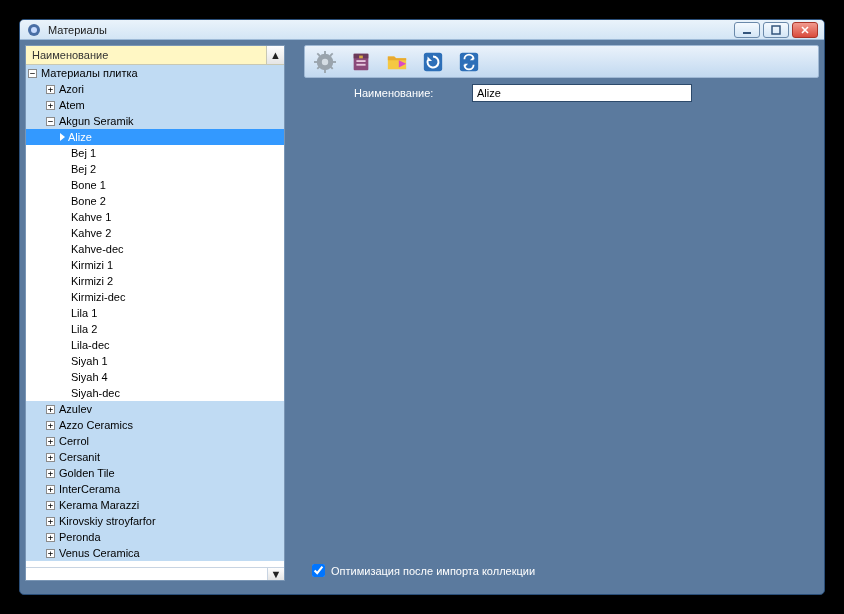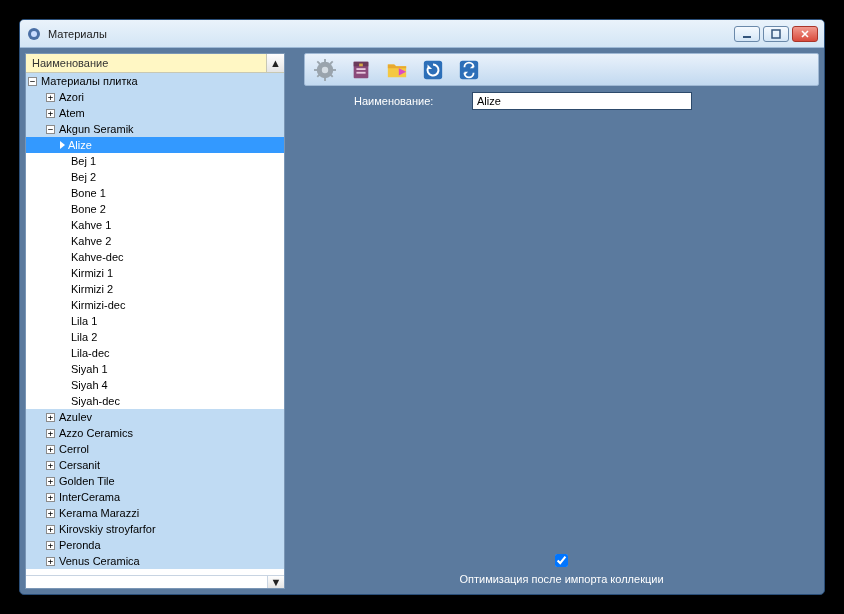--- a/index.html
+++ b/index.html
@@ -7,21 +7,21 @@
 .outer-shadow { padding: 19px; background: #000; }
 .window {
   width: 806px; height: 576px;
   background: #5b7a9e;
   border: 1px solid #2a4e78;
   border-radius: 5px;
   overflow: hidden;
   box-shadow: 0 0 14px rgba(0,0,0,0.6);
 }
 .titlebar {
-  height: 28px;
+  height: 20px;
   background: linear-gradient(to bottom, #eaf3fb, #d3e5f5);
   border-bottom: 1px solid #9db9d6;
   display: flex; align-items: center; padding: 0 6px;
 }
 .titlebar .app-icon {
   width: 16px; height: 16px; margin-right: 6px;
   display: inline-flex; align-items: center; justify-content: center;
 }
 .titlebar .title { flex: 1; color: #1a1a1a; }
 .win-controls { display: flex; gap: 3px; }
@@ -110,21 +110,20 @@
 .form-label { color: #fff; width: 110px; margin-left: 42px; }
 .form-input {
   width: 220px; height: 18px;
   border: 1px solid #2d4a6b; background: #fff;
   padding: 0 4px; font-size: 11px; font-family: inherit;
 }
 .content-fill { flex: 1; }
 .footer-check {
   padding: 4px 8px; display: flex; align-items: center; gap: 6px;
   color: #fff;
-  flex-direction: column;
 }
 .footer-check input { width: 13px; height: 13px; }
 </style>
 </head>
 <body>
 
 <div class="outer-shadow">
 <div class="window">
 
   <div class="titlebar">

